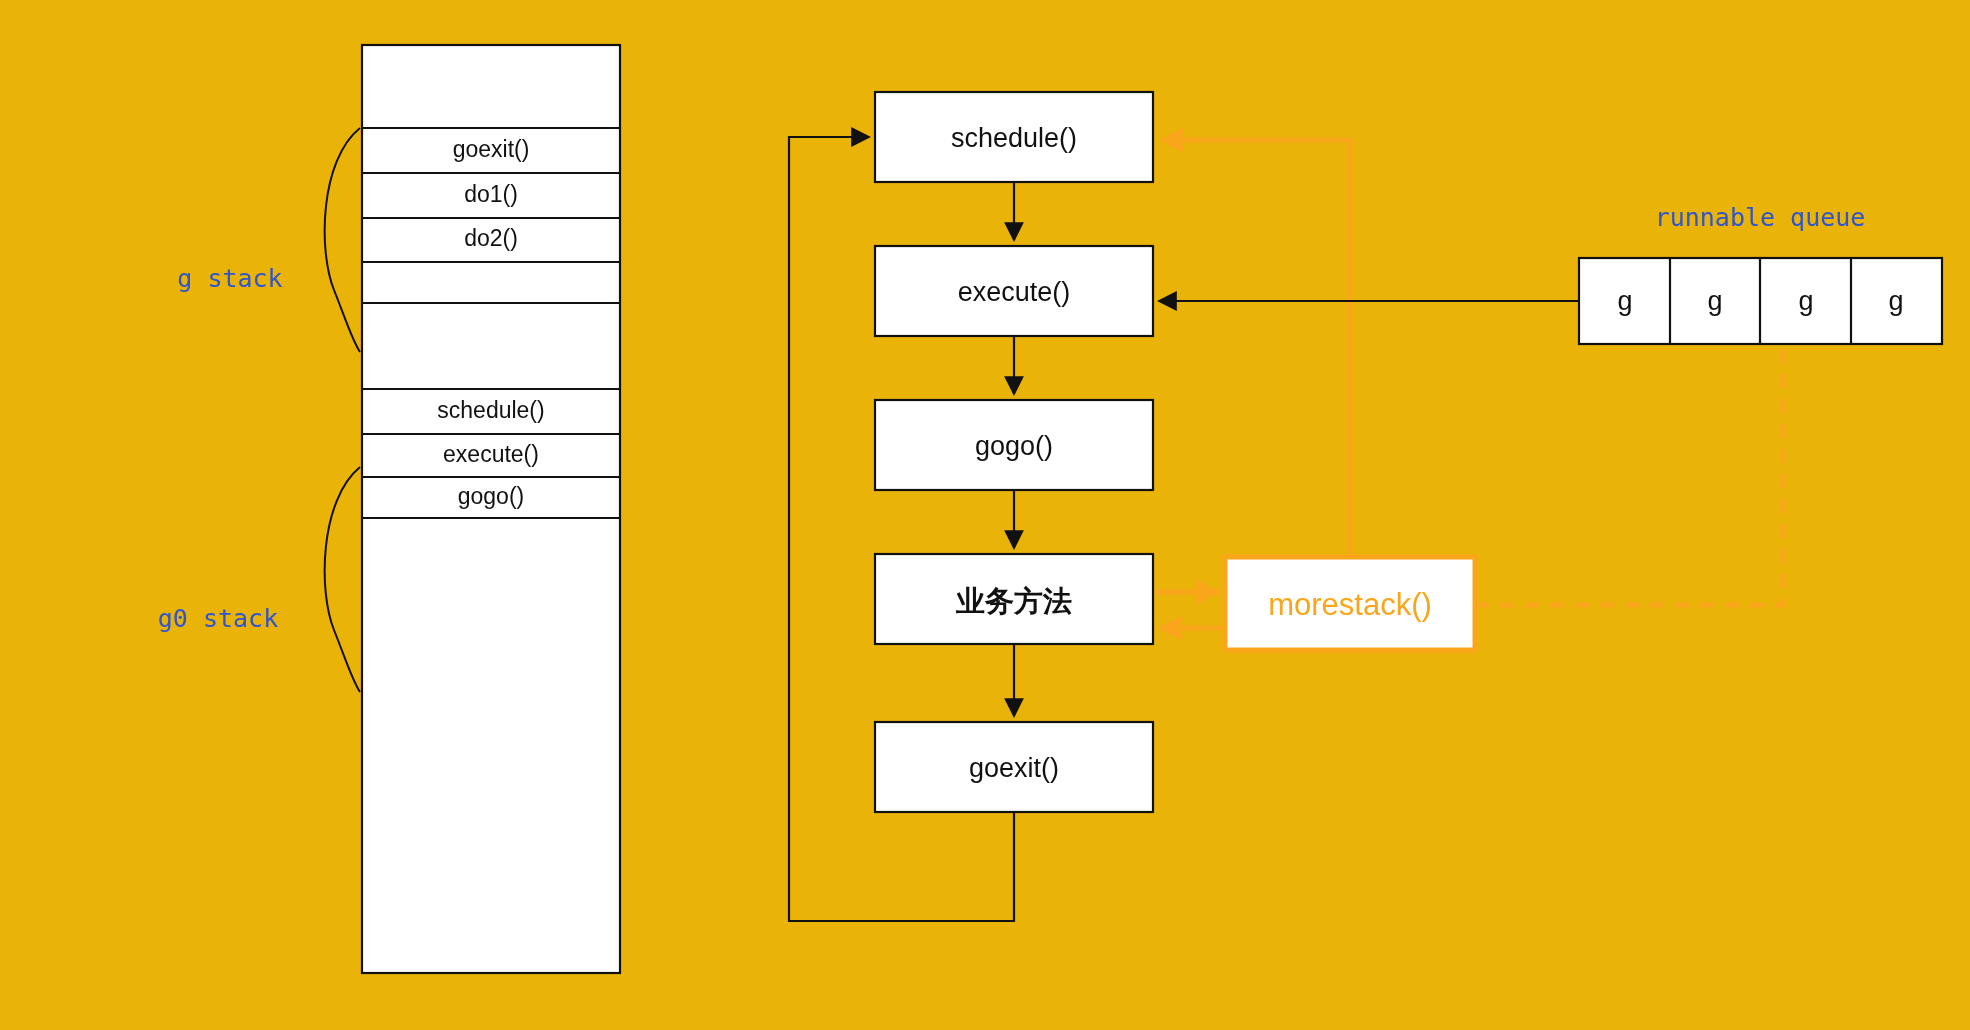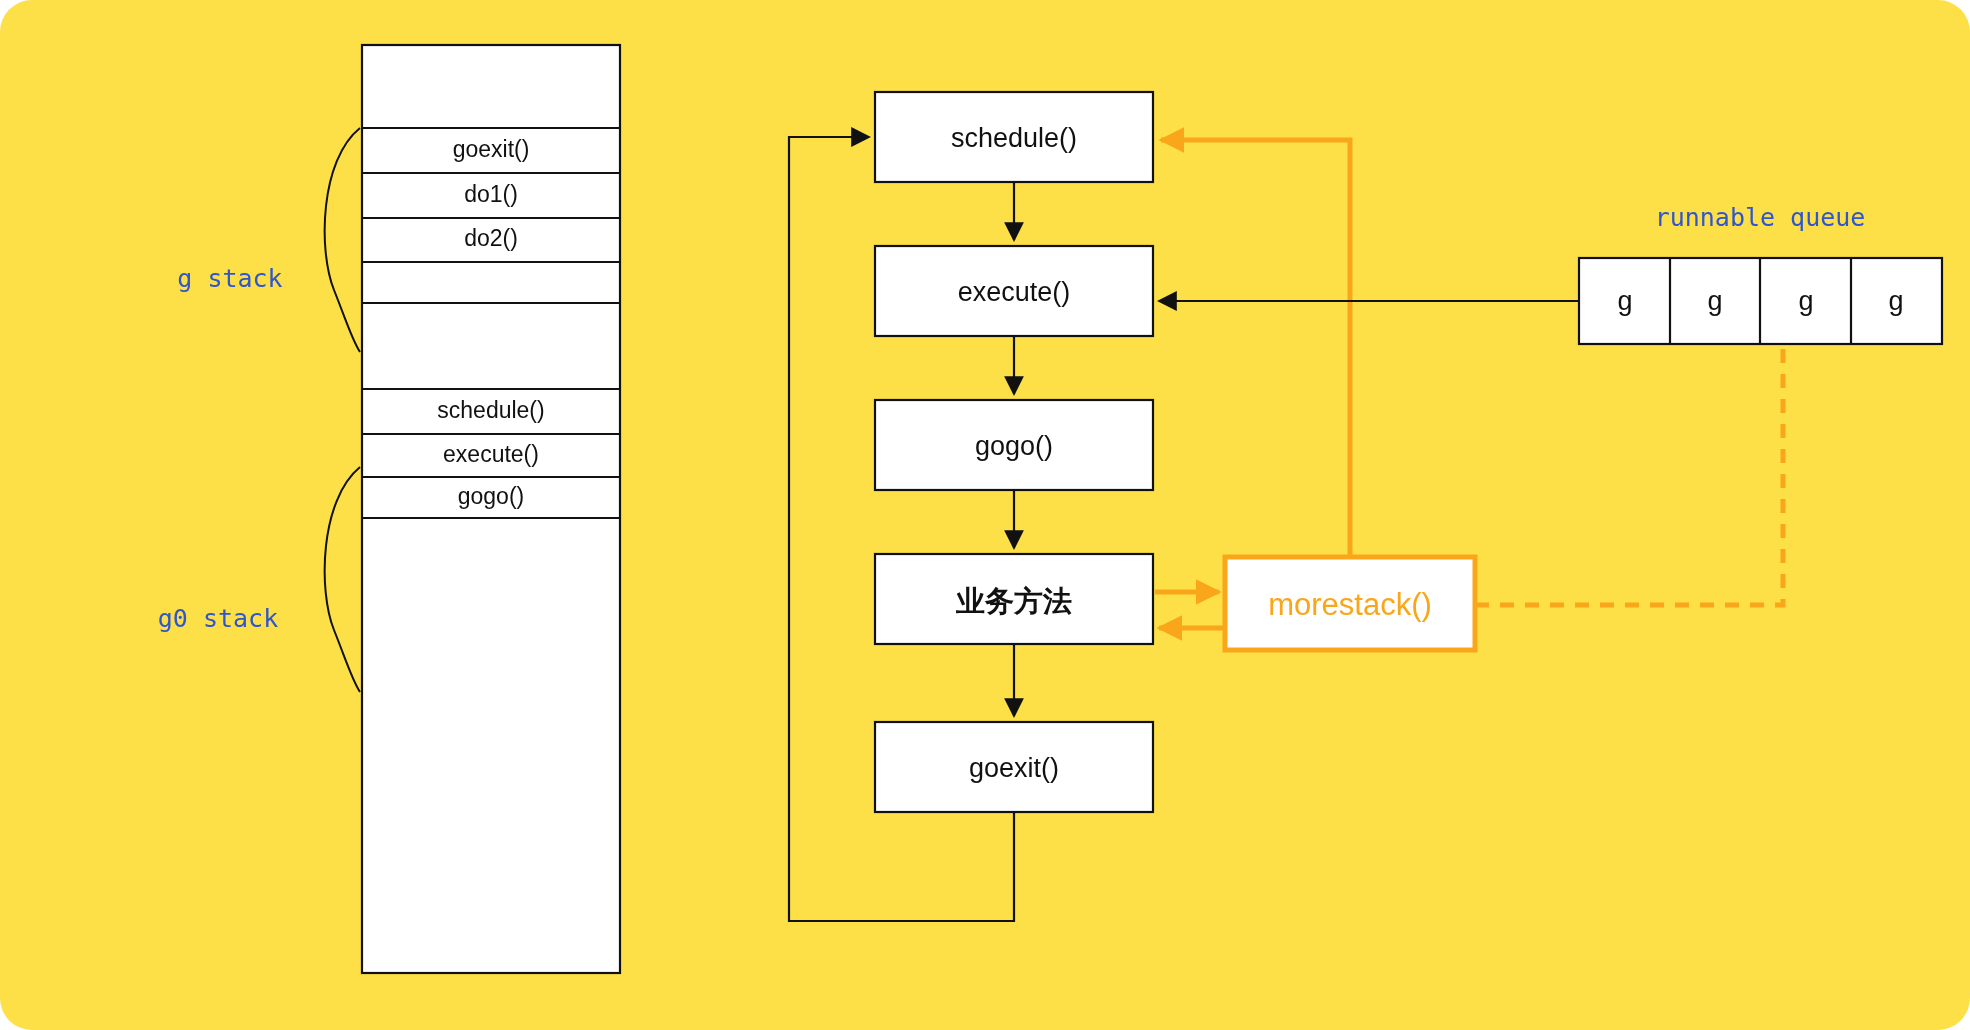--- a/index.html
+++ b/index.html
@@ -1,18 +1,18 @@
 <!DOCTYPE html>
 <html><head>
 <meta charset="utf-8">
 <style>
   html,body{margin:0;padding:0;background:#ffffff;}
   body{width:1970px;height:1030px;overflow:hidden;
        font-family:"Liberation Sans",sans-serif;}
-  #stage{position:relative;width:1970px;height:1030px;background:#fde047;border-radius:32px;}
+  #stage{position:relative;width:1970px;height:1030px;background:#eab308;}
   svg#diagram{position:absolute;left:0;top:0;width:1970px;height:1030px;}
   .box-label{font-family:"Liberation Sans",sans-serif;font-size:27px;fill:#111111;}
   .box-label-cjk{font-family:"DejaVu Sans",sans-serif;font-size:29px;fill:#111111;font-weight:600;}
   .stack-label{font-family:"Liberation Sans",sans-serif;font-size:23px;fill:#111111;}
   .queue-label{font-family:"Liberation Sans",sans-serif;font-size:27px;fill:#111111;}
   .anno{font-family:"DejaVu Sans Mono",monospace;font-size:25px;fill:#2f55cf;}
   .orange-label{font-family:"Liberation Sans",sans-serif;font-size:31px;fill:#FAA61A;}
   .rect-plain{fill:#ffffff;stroke:#111111;stroke-width:2.2;}
   .rect-orange{fill:#ffffff;stroke:#FAA61A;stroke-width:5;}
   .line-k{stroke:#111111;stroke-width:2.2;fill:none;}

